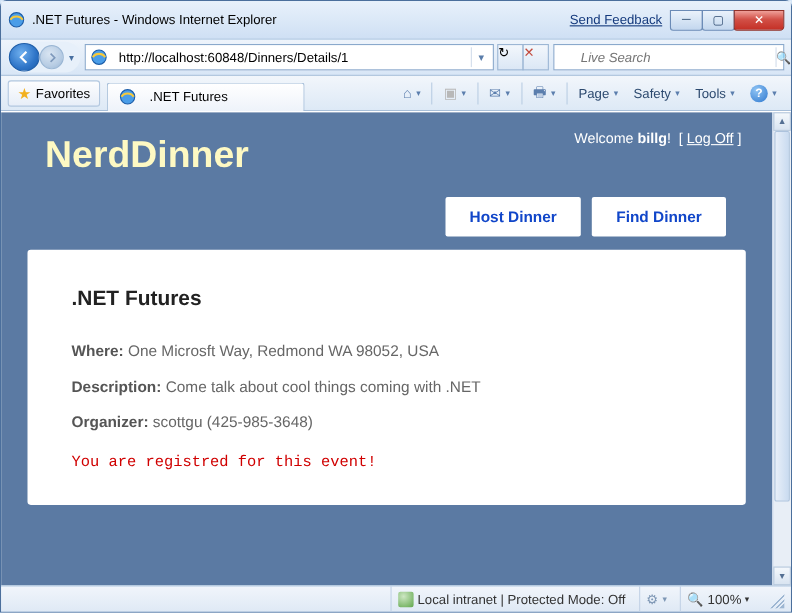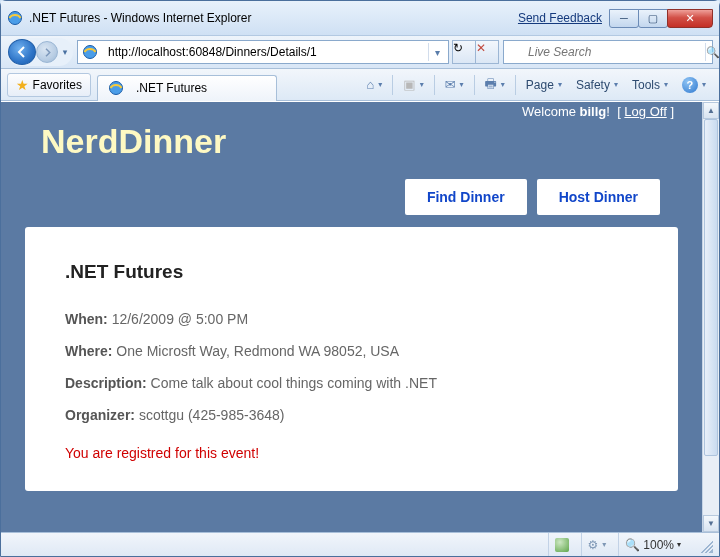--- a/index.html
+++ b/index.html
@@ -174,21 +174,21 @@
   .page {
     background:#5b7aa3;
     min-height:100%;
     padding: 0 0 12px 0;
   }
   .hdr {
     position:relative;
     padding: 6px 18px 0 18px;
   }
   .welcome {
-    position:absolute; top:2px; right:28px;
+    position:absolute; top:16px; right:28px;
     color:#fff; font-size:13px;
   }
   .welcome b{font-weight:bold;}
   .welcome a{color:#fff;text-decoration:underline;}
   .logo {
     color:#fef9c3; font-size:34px; font-weight:bold;
     font-family:"Trebuchet MS","Segoe UI",sans-serif;
     padding: 14px 0 18px 22px;
   }
   .navtabs {
@@ -205,21 +205,21 @@
     background:#fff;
     margin: 0 24px;
     border-radius:3px;
     padding: 34px 40px 30px 40px;
   }
   .card h2{
     font-size:19px;color:#222;font-family:Arial,sans-serif;font-weight:bold;margin-bottom:28px;
   }
   .row{margin:16px 0;font-size:14px;color:#666;font-family:Arial,sans-serif;}
   .row b{color:#555;font-weight:bold;}
-  .reg{color:#d00000;font-size:14px;font-family:Liberation Sans, sans-serif;margin-top:22px;}
+  .reg{color:#d00000;font-size:14px;font-family:Liberation Mono, monospace;margin-top:22px;}
   
   .statusbar{
     height:24px;
     background:linear-gradient(#f1f5fb,#dfe9f5);
     border-top:1px solid #a8bfd9;
     display:flex;align-items:center;
     font-size:12px;color:#333;
     padding:0 6px;gap:6px;
   }
   .statusbar .spacer{flex:1;}
@@ -350,47 +350,47 @@
   <div class="viewport">
     <div class="page-scroll">
       <div class="page">
         <div class="hdr">
           <div class="welcome">
             <span>Welcome </span><b>billg</b><span>!</span>
             &nbsp;[ <a href="#">Log Off</a> ]
           </div>
           <div class="logo">NerdDinner</div>
           <div class="navtabs">
+            <a class="navtab">Host Dinner</a>
             <a class="navtab">Find Dinner</a>
-            <a class="navtab">Host Dinner</a>
           </div>
         </div>
         <div class="card">
           <h2>.NET Futures</h2>
-          <div class="row"><b>When:</b> <span>12/6/2009 @ 5:00 PM</span></div>
           <div class="row"><b>Where:</b> <span>One Microsft Way, Redmond WA 98052, USA</span></div>
           <div class="row"><b>Description:</b> <span>Come talk about cool things coming with .NET</span></div>
           <div class="row"><b>Organizer:</b> <span>scottgu (425-985-3648)</span></div>
           <div class="reg">You are registred for this event!</div>
         </div>
       </div>
     </div>
     <div class="scrollbar">
       <div class="sb-btn">▲</div>
       <div class="sb-track">
         <div class="sb-thumb"></div>
       </div>
       <div class="sb-btn bottom">▼</div>
     </div>
   </div>
 
   <div class="statusbar">
     <span class="spacer"></span>
     <div class="status-seg">
       <span class="zone-ico"></span>
+      <span>Local intranet | Protected Mode: Off</span>
     </div>
     <div class="status-seg" style="color:#7e97b5">⚙ <span class="dd" style="font-size:8px">▾</span></div>
     <div class="status-seg zoom">
       <span class="mag">🔍</span>
       <span>100%</span>
       <span class="dd" style="font-size:8px">▾</span>
     </div>
     <div class="resize-grip"></div>
   </div>
 

